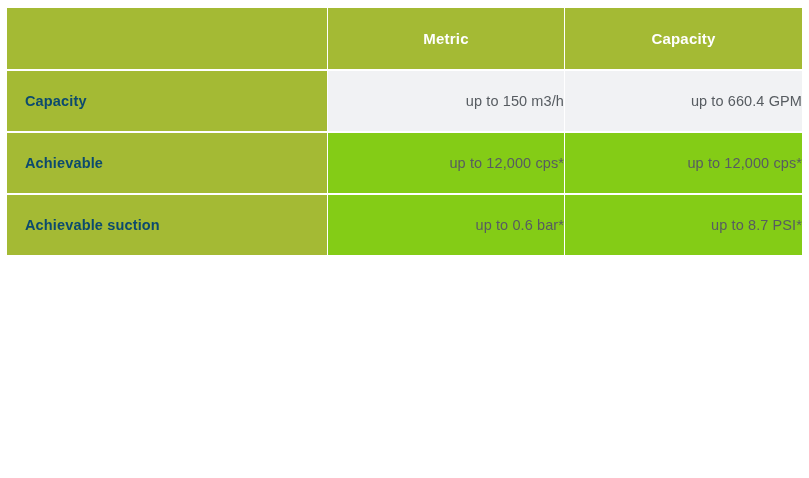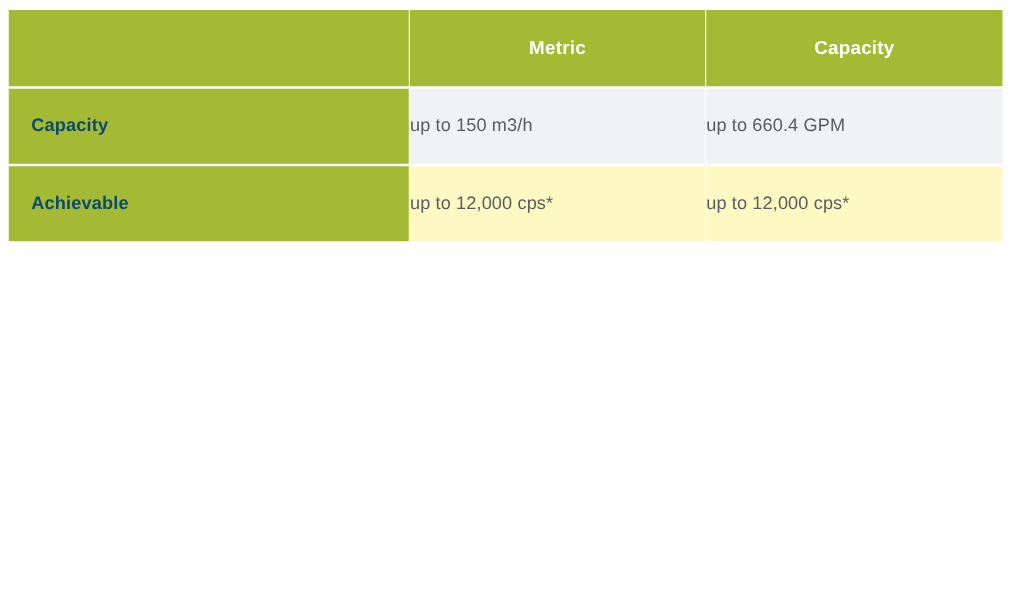--- a/index.html
+++ b/index.html
@@ -62,27 +62,27 @@
     background: #a4ba34;
     color: #0c4a6e;
     font-weight: bold;
     font-size: 14.5px;
     padding-left: 18px;
     text-align: left;
     letter-spacing: 0.15px;
   }
 
   td.row-value {
-    text-align: left;
+    text-align: right;
     color: #575c61;
     letter-spacing: 0.1px;
   }
 
   tr.band-light td.row-value { background: #f1f2f4; }
-  tr.band-dark  td.row-value { background: #fef9c3; }
+  tr.band-dark  td.row-value { background: #84cc16; }
 </style>
 </head>
 <body>
 
 <div id="spec-table-wrapper">
   <table class="spec-table">
     <colgroup>
       <col class="col-label">
       <col class="col-metric">
       <col class="col-imperial">
@@ -98,15 +98,20 @@
       <tr class="band-light">
         <td class="row-label">Capacity</td>
         <td class="row-value">up to 150 m3/h</td>
         <td class="row-value">up to 660.4 GPM</td>
       </tr>
       <tr class="band-dark">
         <td class="row-label">Achievable</td>
         <td class="row-value">up to 12,000 cps*</td>
         <td class="row-value">up to 12,000 cps*</td>
       </tr>
+      <tr class="band-dark">
+        <td class="row-label">Achievable suction</td>
+        <td class="row-value">up to 0.6 bar*</td>
+        <td class="row-value">up to 8.7 PSI*</td>
+      </tr>
     </tbody>
   </table>
 </div>
 
 </body></html>

